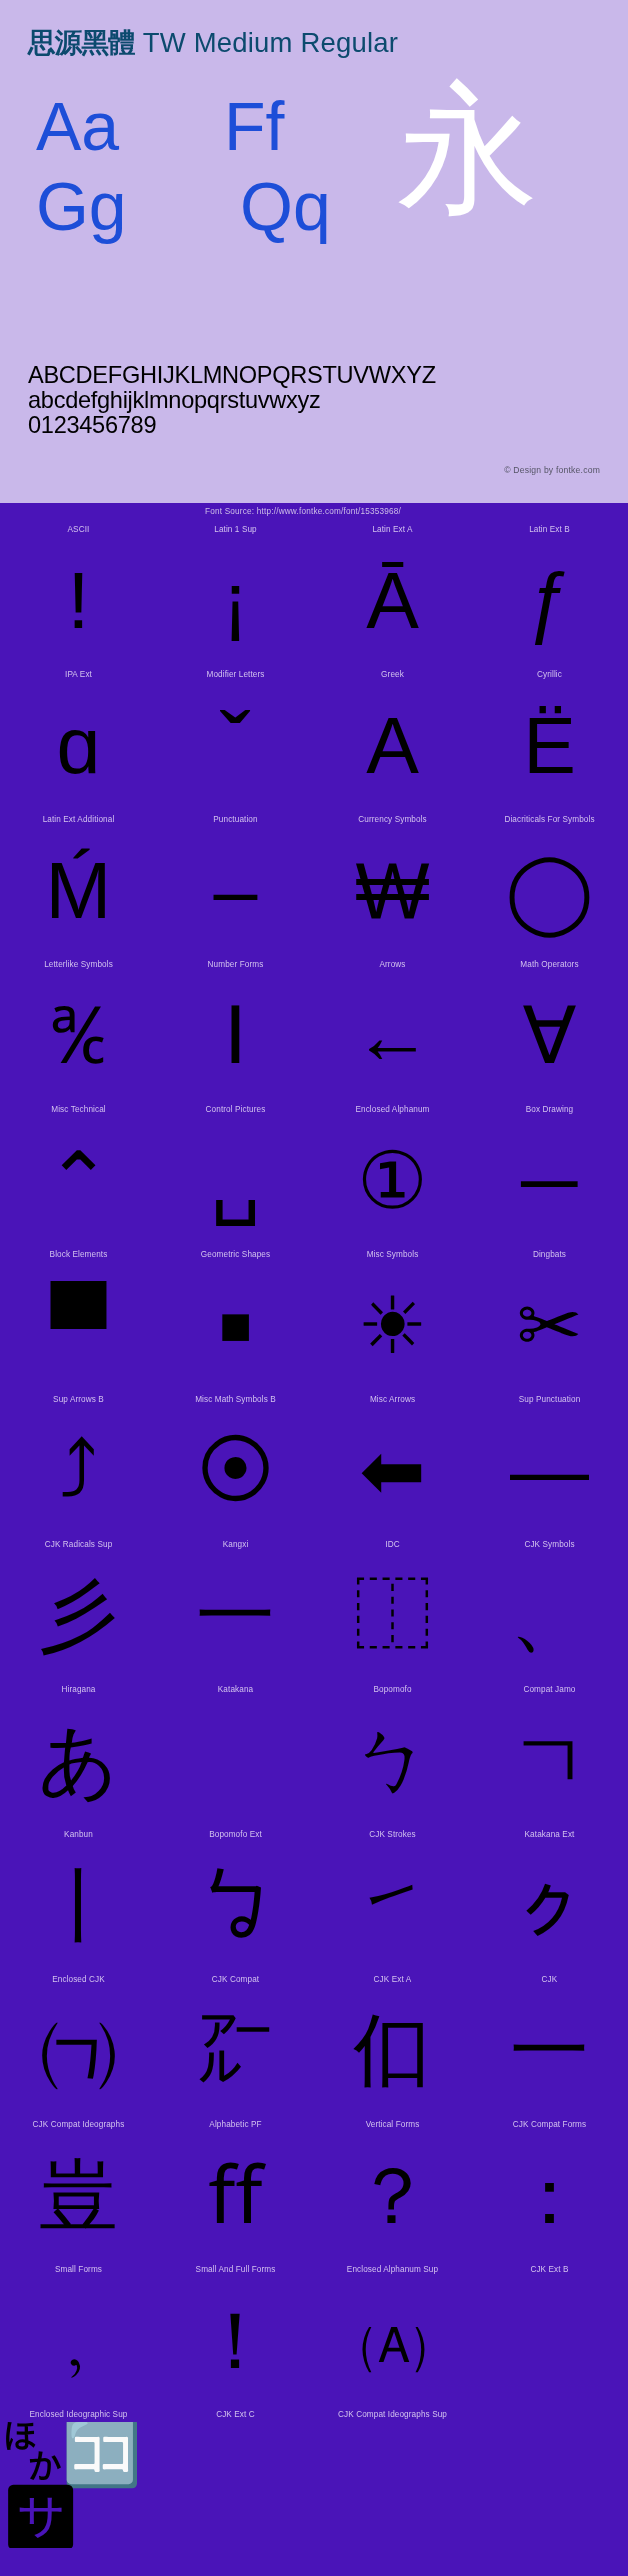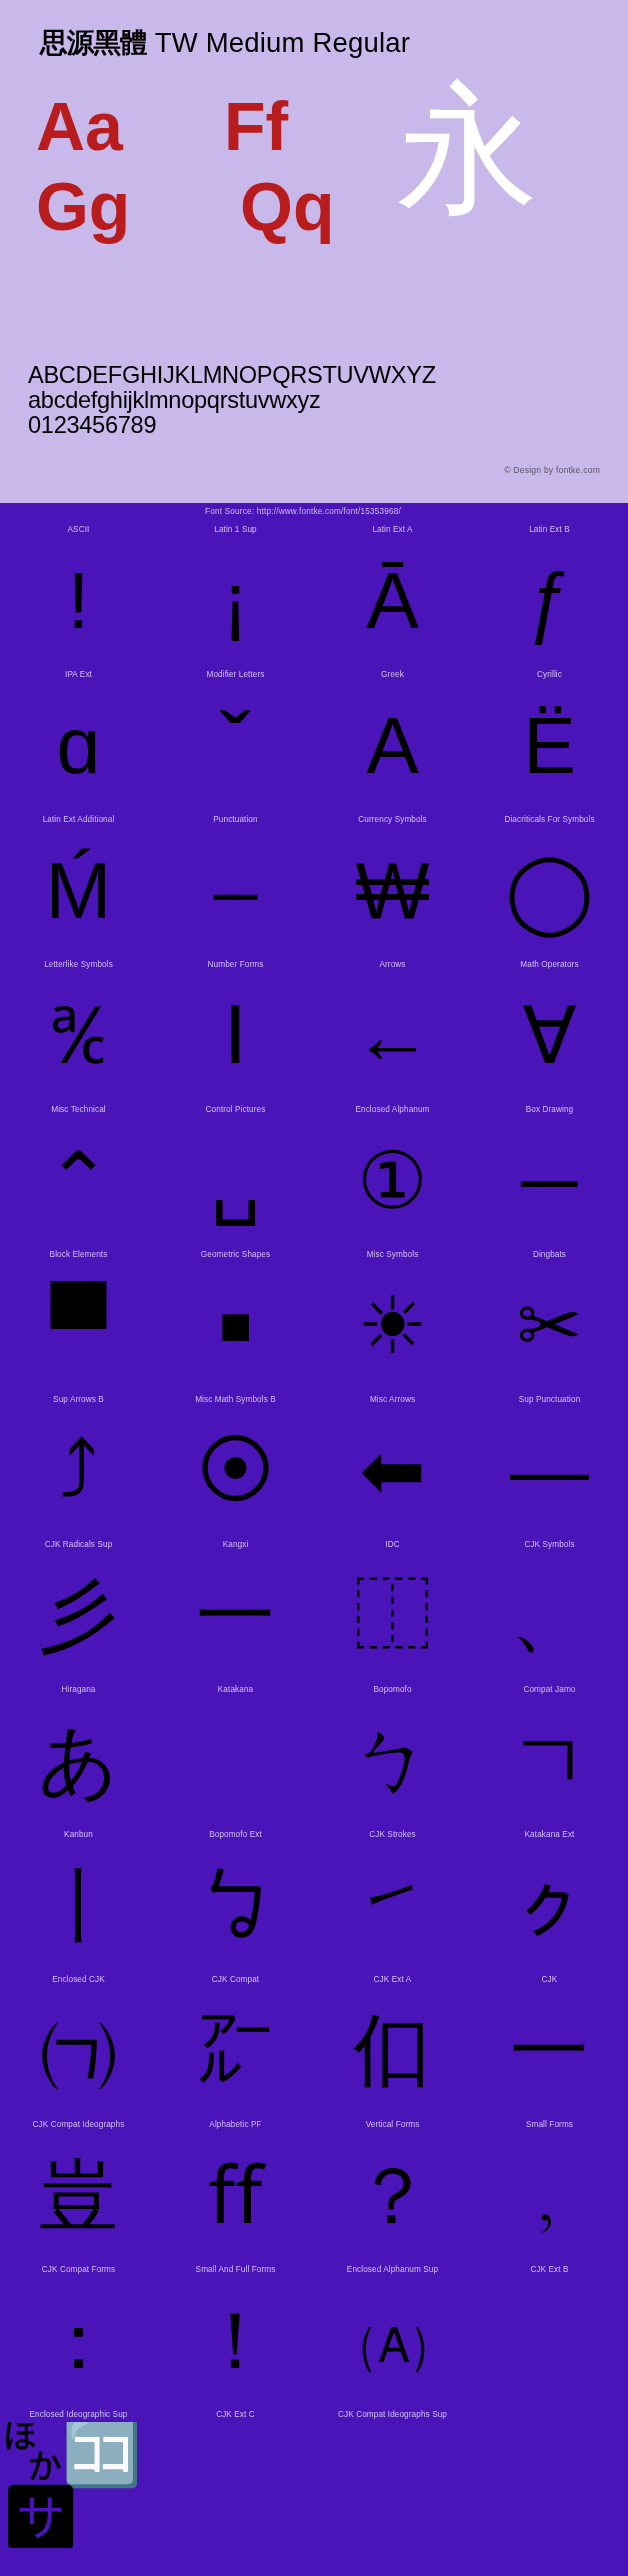--- a/index.html
+++ b/index.html
@@ -20,37 +20,36 @@
   .hero {
     position: relative;
     width: 628px;
     height: 503px;
     background: #c9b8ea;
     padding: 27px 28px 0 28px;
   }
   .hero-title {
     font-size: 27.5px;
     line-height: 1.15;
-    color: #000000;
+    color: #0c4a6e;
     font-weight: 400;
     letter-spacing: 0.2px;
     white-space: nowrap;
-    margin-left: 12px;
   }
   .hero-title .cjk { font-weight: 700; letter-spacing: -0.8px; }
 
   .specimen {
     margin-top: 27px;
     position: relative;
     height: 204px;
   }
   .spec-col {
     position: absolute;
-    color: #b91c1c;
-    font-weight: 700;
+    color: #1d4ed8;
+    font-weight: 400;
     line-height: 1;
   }
   .spec-aa   { left: 7.9px;  top: 6.3px;   font-size: 68px; }
   .spec-gg   { left: 7.9px;  top: 86px; font-size: 68px; }
   .spec-ff   { left: 196px; top: 6.3px;   font-size: 68px; }
   .spec-qq   { left: 212px; top: 86px; font-size: 68px; }
   .spec-yong {
     left: 369px; top: -6.3px;
     font-size: 141px;
     color: #ffffff;
@@ -344,28 +343,28 @@
       </div>
       <div class="cell">
         <div class="cell-label">Alphabetic PF</div>
         <div class="cell-glyph lg">ﬀ</div>
       </div>
       <div class="cell">
         <div class="cell-label">Vertical Forms</div>
         <div class="cell-glyph lg">？</div>
       </div>
       <div class="cell">
+        <div class="cell-label">CJK Compat Forms</div>
+        <div class="cell-glyph lg">：</div>
+      </div>
+      <div class="cell">
         <div class="cell-label">Small Forms</div>
         <div class="cell-glyph lg">﹐</div>
       </div>
       <div class="cell">
-        <div class="cell-label">CJK Compat Forms</div>
-        <div class="cell-glyph lg">：</div>
-      </div>
-      <div class="cell">
         <div class="cell-label">Small And Full Forms</div>
         <div class="cell-glyph lg">！</div>
       </div>
       <div class="cell">
         <div class="cell-label">Enclosed Alphanum Sup</div>
         <div class="cell-glyph tofu">🄐</div>
       </div>
       <div class="cell">
         <div class="cell-label">CJK Ext B</div>
         <div class="cell-glyph tofu">𠀀𠀁</div>

